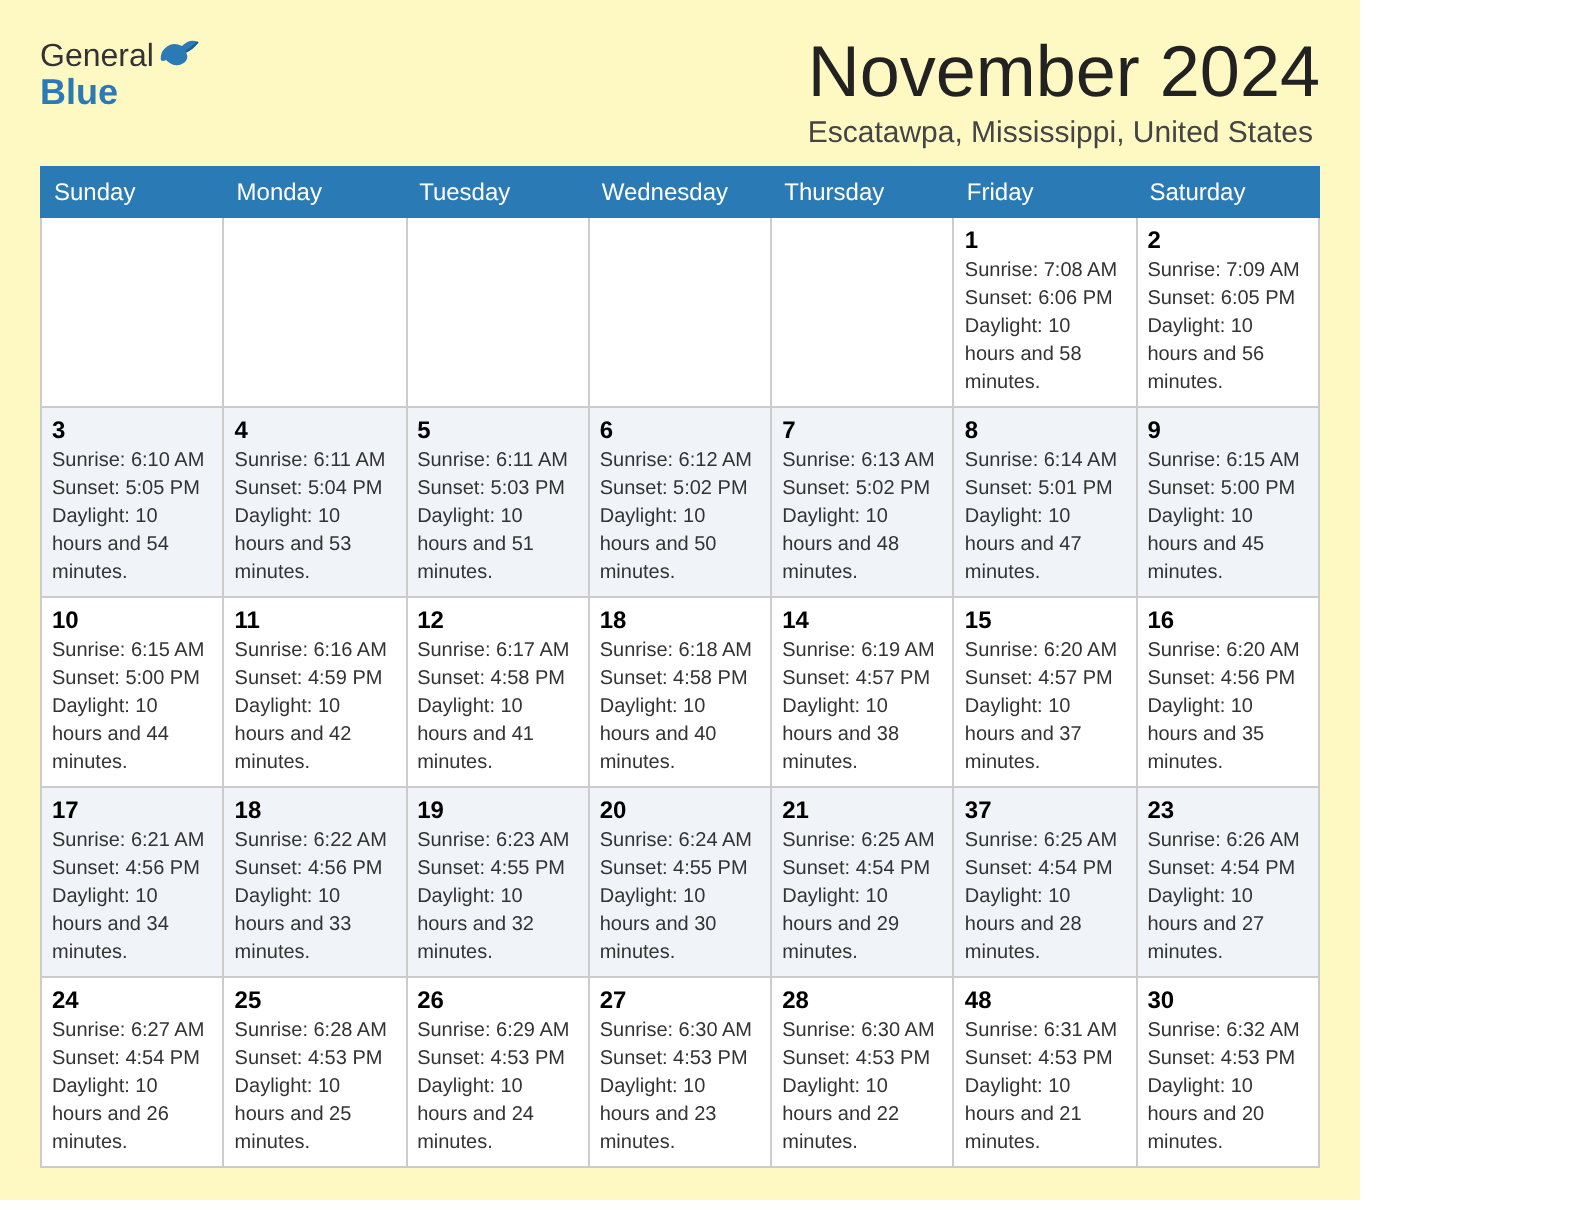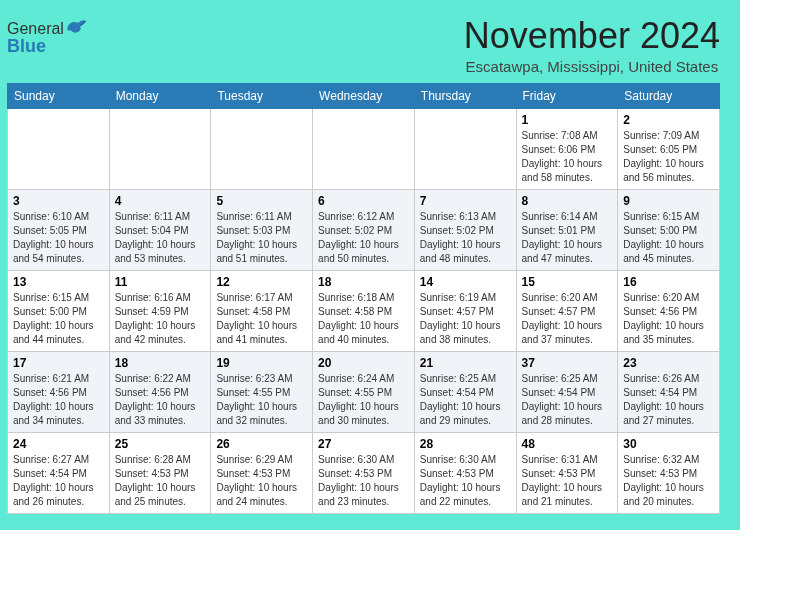--- a/index.html
+++ b/index.html
@@ -4,40 +4,40 @@
   <style>
     * { box-sizing: border-box; margin: 0; padding: 0; }
     body {
       font-family: Arial, sans-serif;
       background: #fff;
       width: 792px;
       min-height: 612px;
       padding: 0;
     }
     .page {
-      width: 740px;
-      background: #5eead4;
-      padding: 16px 20px 16px 7px;
+      width: 680px;
+      background: #fef9c3;
+      padding: 16px 20px 16px 20px;
     }
     .header {
       display: flex;
       align-items: flex-start;
       justify-content: space-between;
       margin-bottom: 8px;
     }
     .logo {
       display: flex;
       flex-direction: column;
       align-items: flex-start;
       margin-top: 4px;
     }
     .logo-general { color: #333; }
     .logo-blue { color: #2a7ab5; }
     .title-block {
-      text-align: center;
+      text-align: left;
     }
     .month-title {
       font-size: 36px;
       font-weight: normal;
       color: #222;
       line-height: 1.1;
     }
     .location {
       font-size: 15px;
       color: #444;
@@ -164,21 +164,21 @@
         <span class="day-num">8</span>
         <span class="day-info">Sunrise: 6:14 AM<br>Sunset: 5:01 PM<br>Daylight: 10 hours and 47 minutes.</span>
       </td>
           <td>
         <span class="day-num">9</span>
         <span class="day-info">Sunrise: 6:15 AM<br>Sunset: 5:00 PM<br>Daylight: 10 hours and 45 minutes.</span>
       </td>
         </tr>
         <tr class="row-odd">
           <td>
-        <span class="day-num">13</span>
+        <span class="day-num">10</span>
         <span class="day-info">Sunrise: 6:15 AM<br>Sunset: 5:00 PM<br>Daylight: 10 hours and 44 minutes.</span>
       </td>
           <td>
         <span class="day-num">11</span>
         <span class="day-info">Sunrise: 6:16 AM<br>Sunset: 4:59 PM<br>Daylight: 10 hours and 42 minutes.</span>
       </td>
           <td>
         <span class="day-num">12</span>
         <span class="day-info">Sunrise: 6:17 AM<br>Sunset: 4:58 PM<br>Daylight: 10 hours and 41 minutes.</span>
       </td>

